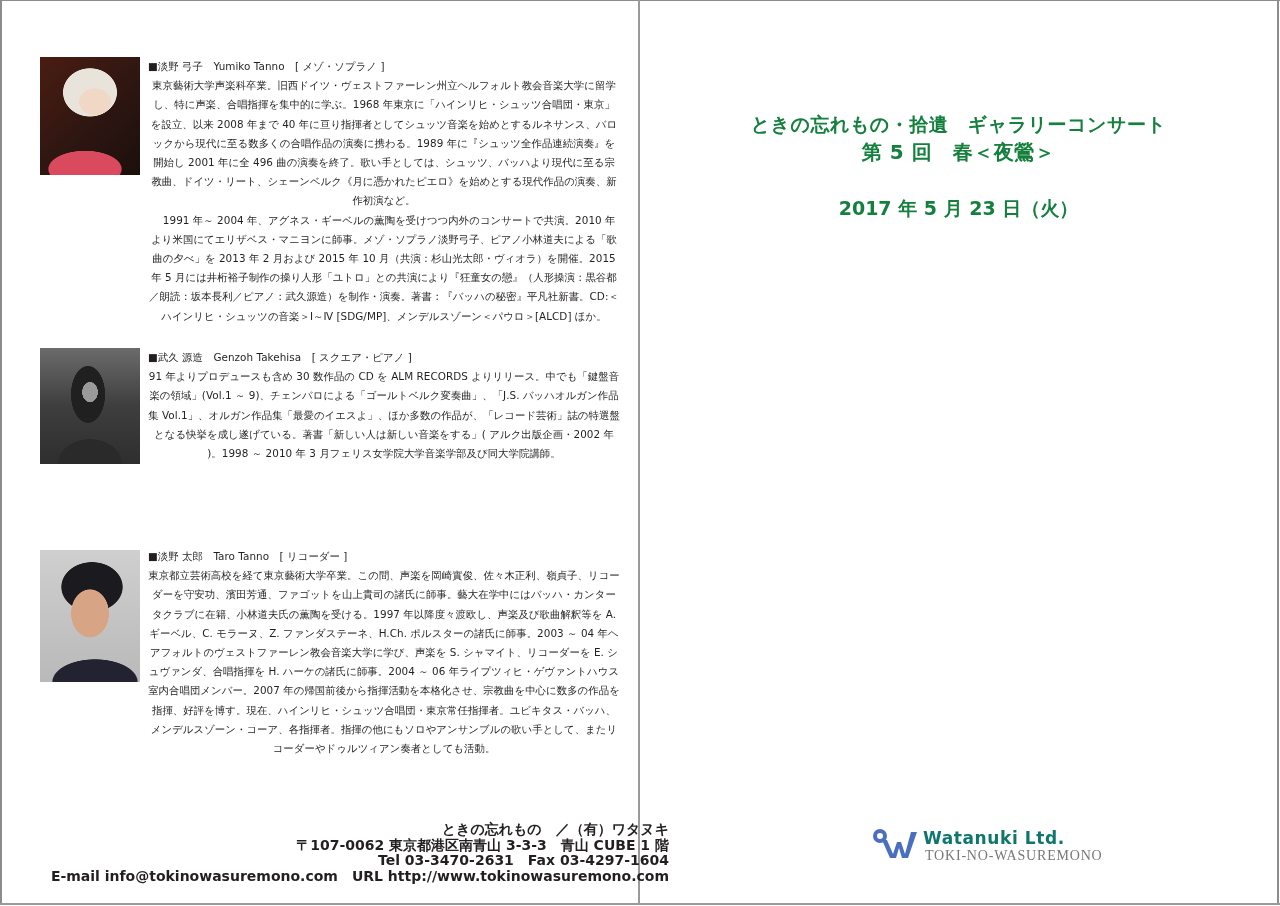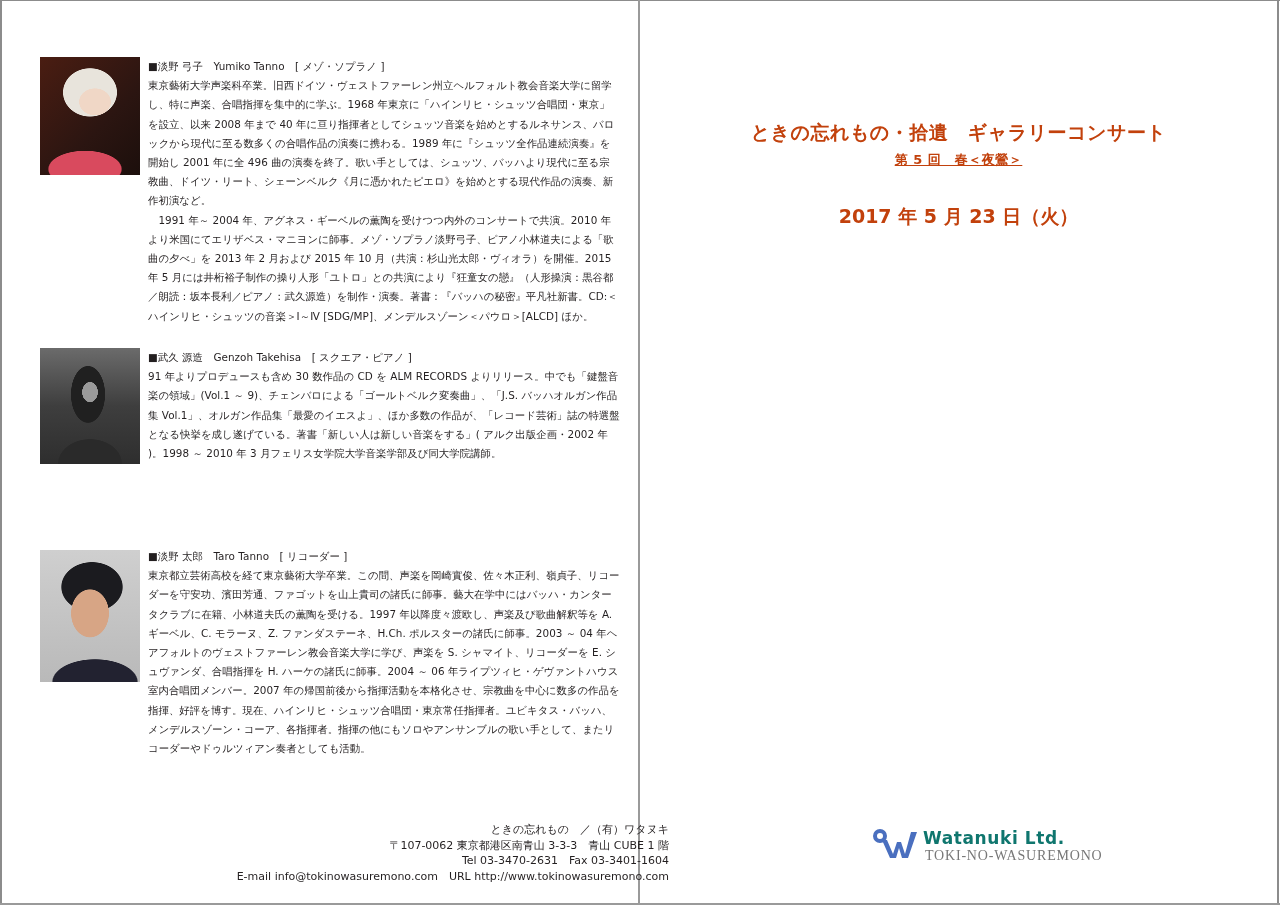--- a/index.html
+++ b/index.html
@@ -11,45 +11,45 @@
   .frame-bottom { position:absolute; left:0; top:903px; width:1280px; height:2px; background:#9a9a9a; }
   .spine { position:absolute; left:638px; top:0; width:2px; height:904px; background:#9a9a9a; }
 
   .page-left { position:absolute; left:0; top:0; width:687px; height:904px; }
   .page-right { position:absolute; left:640px; top:0; width:637px; height:904px; }
 
   .bio { position:absolute; left:40px; width:580px; }
   .bio .photo { position:absolute; left:0; top:0; width:100px; border:0; overflow:hidden; }
   .bio .text { position:absolute; left:108px; top:0; width:472px; font-size:10.4px; line-height:19.2px; letter-spacing:0.05px; }
   .bio .head { display:block; white-space:nowrap; }
-  .bio .para { display:block; }
+  .bio .para { display:block;text-align:center; }
   .bio .indent { text-indent:1em; }
 
   .photo-tanno-y { height:118px; background:
       radial-gradient(ellipse 26px 22px at 55% 38%, #f0d7c6 0 60%, transparent 62%),
       radial-gradient(ellipse 38px 34px at 50% 30%, #e8e4dc 0 70%, transparent 72%),
       radial-gradient(ellipse 60px 30px at 45% 95%, #d94a5e 0 60%, transparent 62%),
       linear-gradient(135deg, #4a1d12 0%, #2b1511 60%, #1c0f0c 100%); }
   .photo-takehisa { height:116px; background:
       radial-gradient(ellipse 14px 18px at 50% 38%, #9a9a9a 0 55%, transparent 57%),
       radial-gradient(ellipse 24px 40px at 48% 40%, #202020 0 70%, transparent 72%),
       radial-gradient(ellipse 45px 35px at 50% 100%, #2a2a2a 0 70%, transparent 72%),
       linear-gradient(180deg, #6b6b6b 0%, #3e3e3e 50%, #2e2e2e 100%); }
   .photo-tanno-t { height:132px; background:
       radial-gradient(ellipse 30px 38px at 50% 48%, #d7a585 0 62%, transparent 64%),
       radial-gradient(ellipse 42px 34px at 52% 28%, #1b1b1f 0 72%, transparent 74%),
       radial-gradient(ellipse 60px 32px at 55% 100%, #222230 0 70%, transparent 72%),
       linear-gradient(180deg, #cfcfcf 0%, #b9b9b9 100%); }
 
-  .footer-addr { position:absolute; right:18px; top:822px; text-align:right; font-size:11px; line-height:15.5px; }
+  .footer-addr { position:absolute; right:18px; top:822px; text-align:right; font-size:14px; line-height:15.5px;font-weight:bold; }
   .footer-addr div { white-space:nowrap; }
 
-  .title-block { position:absolute; left:0; top:118px; width:637px; text-align:center; color:#c2410c; font-weight:bold; }
+  .title-block { position:absolute; left:0; top:110px; width:637px; text-align:center; color:#15803d; font-weight:bold; }
   .title-line1 { font-size:19px; line-height:28px; letter-spacing:0.5px; }
-  .title-line2 { font-size:13px; line-height:28px; letter-spacing:0.5px;text-decoration:underline; }
+  .title-line2 { font-size:20px; line-height:28px; letter-spacing:0.5px; }
   .title-date { font-size:19px; line-height:28px; margin-top:28px; }
 
   .artwork { position:absolute; left:115px; top:344px; width:420px; height:312px; border:1px solid #d0d0d0; overflow:hidden;
      background:
        radial-gradient(ellipse 180px 150px at 55% 90%, rgba(190,120,50,0.85) 0%, rgba(120,60,25,0.7) 45%, rgba(30,20,25,0) 75%),
        linear-gradient(180deg, #1b3a6b 0%, #2c4e7b 35%, #3b5a7d 48%, #1a1d26 70%, #0f1012 100%); }
   .artwork .streaks { position:absolute; inset:0;
      background: repeating-linear-gradient(100deg, rgba(255,255,255,0.0) 0 7px, rgba(200,210,230,0.18) 7px 8px);
      mix-blend-mode:screen; }
   .artwork .ridge { position:absolute; left:0; right:0; top:90px; bottom:0;
@@ -98,21 +98,21 @@
     <div class="photo photo-tanno-t" style="top:3px;"></div>
     <div class="text">
       <span class="head">■淡野 太郎　Taro Tanno　[ リコーダー ]</span>
       <span class="para">東京都立芸術高校を経て東京藝術大学卒業。この間、声楽を岡崎實俊、佐々木正利、嶺貞子、リコーダーを守安功、濱田芳通、ファゴットを山上貴司の諸氏に師事。藝大在学中にはバッハ・カンタータクラブに在籍、小林道夫氏の薫陶を受ける。1997 年以降度々渡欧し、声楽及び歌曲解釈等を A. ギーベル、C. モラーヌ、Z. ファンダステーネ、H.Ch. ポルスターの諸氏に師事。2003 ～ 04 年ヘアフォルトのヴェストファーレン教会音楽大学に学び、声楽を S. シャマイト、リコーダーを E. シュヴァンダ、合唱指揮を H. ハーケの諸氏に師事。2004 ～ 06 年ライプツィヒ・ゲヴァントハウス室内合唱団メンバー。2007 年の帰国前後から指揮活動を本格化させ、宗教曲を中心に数多の作品を指揮、好評を博す。現在、ハインリヒ・シュッツ合唱団・東京常任指揮者。ユビキタス・バッハ、メンデルスゾーン・コーア、各指揮者。指揮の他にもソロやアンサンブルの歌い手として、またリコーダーやドゥルツィアン奏者としても活動。</span>
     </div>
   </div>
 
   <div class="footer-addr">
     <div>ときの忘れもの　／（有）ワタヌキ</div>
     <div>〒107-0062 東京都港区南青山 3-3-3　青山 CUBE 1 階</div>
-    <div>Tel 03-3470-2631　Fax 03-3401-1604</div>
+    <div>Tel 03-3470-2631　Fax 03-4297-1604</div>
     <div>E-mail info@tokinowasuremono.com　URL http://www.tokinowasuremono.com</div>
   </div>
 </div>
 
 <div class="page-right">
   <div class="title-block">
     <div class="title-line1">ときの忘れもの・拾遺　ギャラリーコンサート</div>
     <div class="title-line2">第 5 回　春＜夜鶯＞</div>
     <div class="title-date">2017 年 5 月 23 日（火）</div>
   </div>

